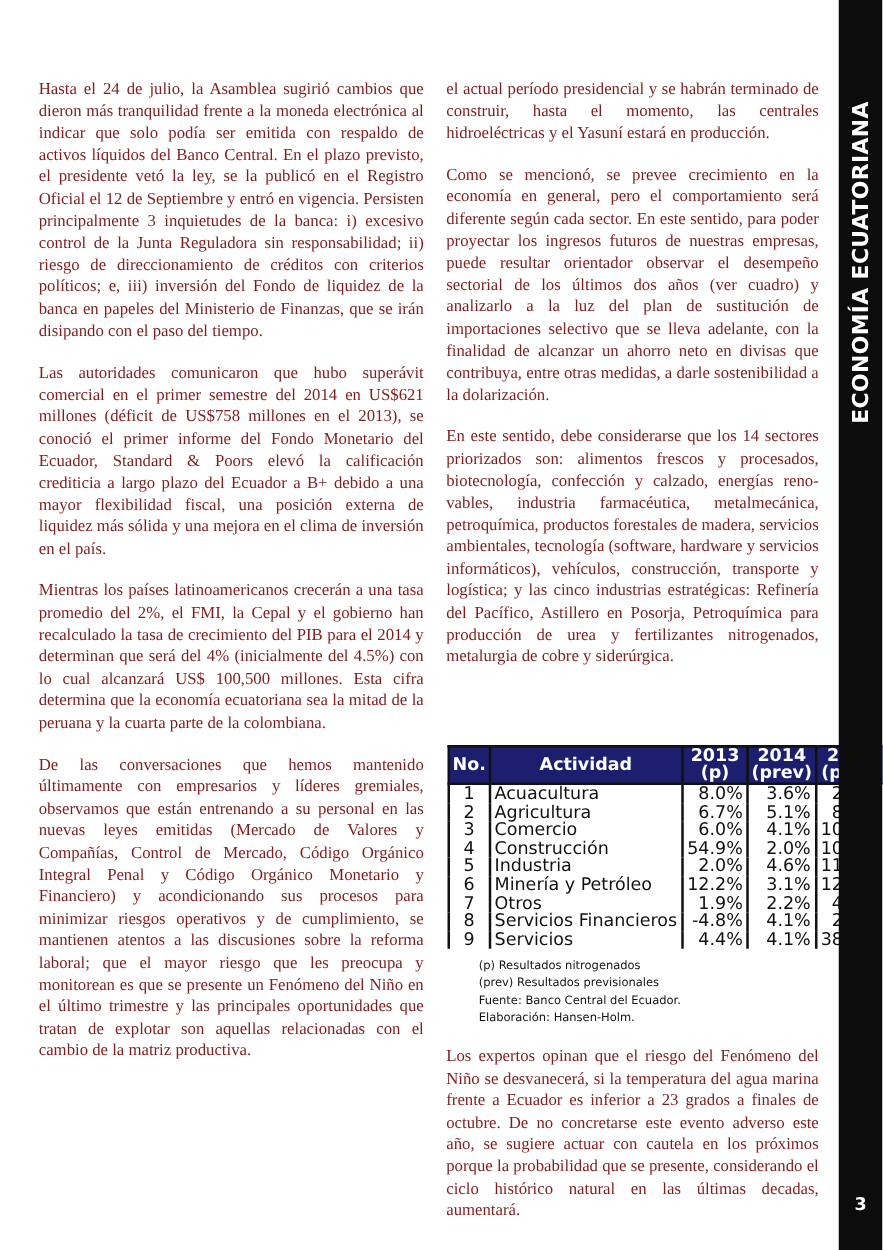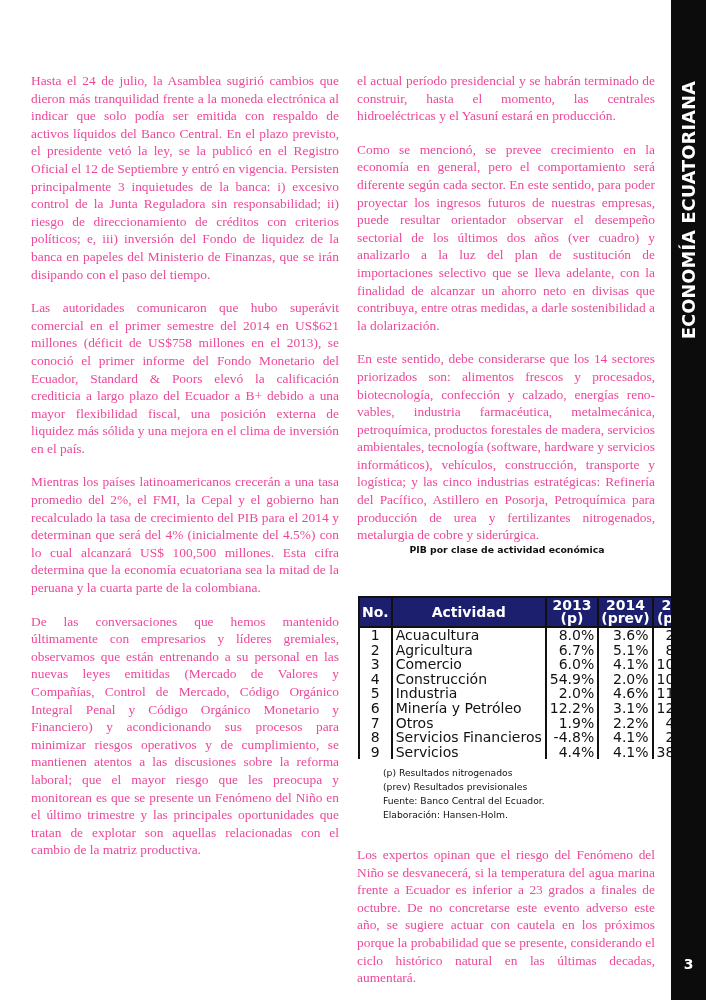--- a/index.html
+++ b/index.html
@@ -1,17 +1,17 @@
 <!DOCTYPE html>
 <html><head>
 <meta charset="utf-8">
 <style>
   html, body { margin:0; padding:0; }
   body { width:706px; height:1000px; background:#fff; position:relative; overflow:hidden; }
-  .col { position:absolute; font-family:"Liberation Serif", serif; font-size:13.4px; line-height:17.6px; color:#ec4899; text-align:justify;margin-top:10px; }
+  .col { position:absolute; font-family:"Liberation Serif", serif; font-size:13.4px; line-height:17.6px; color:#7f1d1d; text-align:justify; }
   .col p { margin:0 0 16px 0; hyphens:manual; }
   #col-left { left:31px; top:62px; width:308px; }
   #col-right { left:357px; top:62px; width:298px; }
   .sidebar { position:absolute; left:671px; top:0; width:35px; height:1000px; background:#0c0c0c; }
   .sidebar-title { position:absolute; left:0; top:60px; width:35px; height:300px; }
   .sidebar-title span { position:absolute; left:50%; top:50%; transform:translate(-50%,-50%) rotate(-90deg); white-space:nowrap; color:#fff; font-family:"DejaVu Sans", sans-serif; font-weight:bold; font-size:17.5px; letter-spacing:0.3px; transform-origin:center; }
   .page-num { position:absolute; left:0; top:956px; width:35px; text-align:center; color:#fff; font-family:"DejaVu Sans", sans-serif; font-weight:bold; font-size:14px; }
   .table-title { position:absolute; left:358px; top:542px; width:298px; text-align:center; font-family:"DejaVu Sans", sans-serif; font-weight:bold; font-size:9.3px; line-height:15px; color:#111; }
   table.pib { position:absolute; left:358px; top:596px; width:295px; border-collapse:collapse; font-family:"DejaVu Sans", sans-serif; font-size:14px; color:#111; }
   table.pib th { background:#1b1f6e; color:#fff; font-weight:bold; padding:1px 2px; line-height:13px; border-left:2px solid #111; border-right:2px solid #111; border-top:2px solid #111; border-bottom:2px solid #111; }
@@ -37,21 +37,20 @@
   <p>De las conversaciones que hemos mantenido últimamente con empresarios y líderes gremiales, observamos que están entrenando a su personal en las nuevas leyes emitidas (Mercado de Valores y Compañías, Control de Mercado, Código Orgánico Integral Penal y Código Orgánico Monetario y Financiero) y acondicionando sus procesos para minimizar riesgos operativos y de cumplimiento, se mantienen atentos a las discusiones sobre la reforma laboral; que el mayor riesgo que les preo­cupa y monitorean es que se presente un Fenómeno del Niño en el último trimestre y las principales oportunidades que tratan de explotar son aquellas relacionadas con el cambio de la matriz productiva.</p>
 </div>
 
 <div id="col-right" class="col">
   <p>el actual período presidencial y se habrán terminado de construir, hasta el momento, las centrales hidroeléctricas y el Yasuní estará en producción.</p>
   <p>Como se mencionó, se prevee crecimiento en la economía en general, pero el comportamiento será diferente según cada sector. En este sentido, para poder proyectar los ingresos futuros de nuestras empresas, puede resultar orientador observar el desempeño sectorial de los últimos dos años (ver cuadro) y analizarlo a la luz del plan de sustitución de importaciones selectivo que se lleva adelante, con la finalidad de alcanzar un ahorro neto en divi­sas que contribuya, entre otras medidas, a darle sostenibilidad a la dolarización.</p>
   <p>En este sentido, debe considerarse que los 14 sectores priorizados son: alimentos frescos y procesados, biotecnología, confección y calzado, energías reno­vables, industria farmacéutica, metalmecánica, petroquímica, productos forestales de madera, servi­cios ambientales, tecnología (software, hardware y servicios informáticos), vehículos, construcción, transporte y logística; y las cinco industrias estratégi­cas: Refinería del Pacífico, Astillero en Posorja, Petroquímica para producción de urea y fertilizantes nitrogenados, metalurgia de cobre y siderúrgica.</p>
 </div>
 
 <div class="table-title">
-  <div>PIB por clase de actividad económica</div>
 </div>
 
 <table class="pib">
   <thead>
     <tr>
       <th class="no">No.</th>
       <th class="act">Actividad</th>
       <th>
           <div>2013</div>
           <div>(p)</div>

